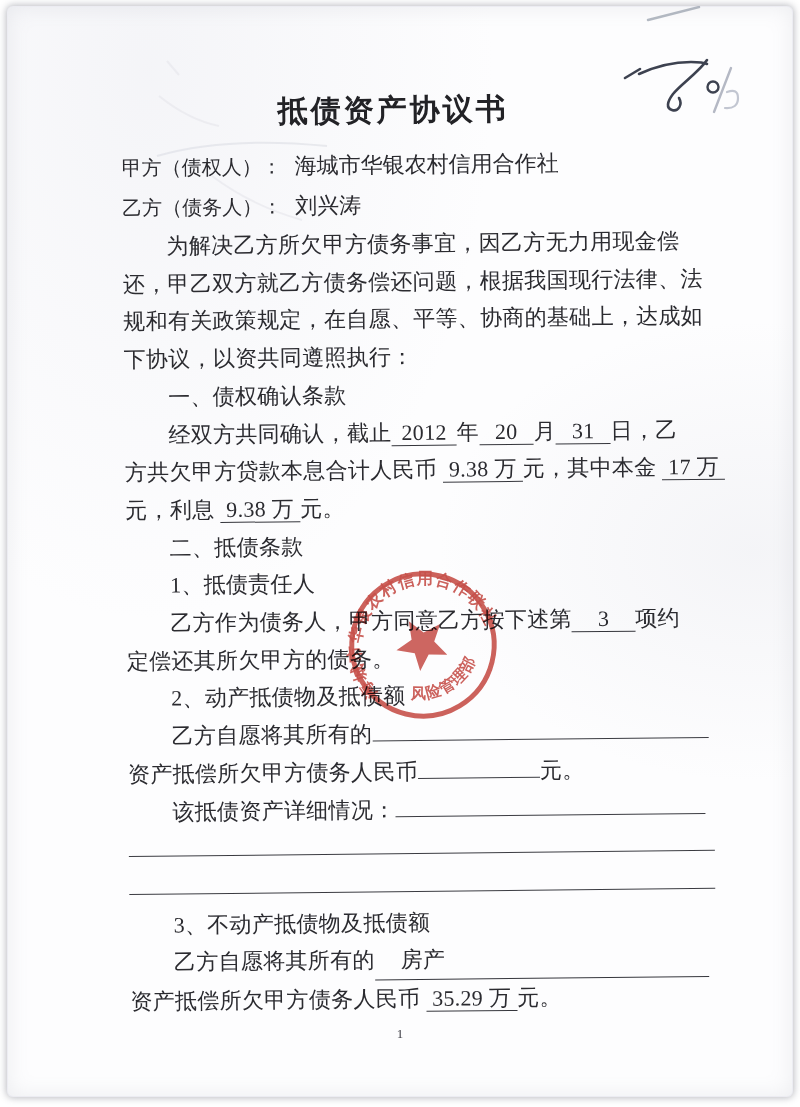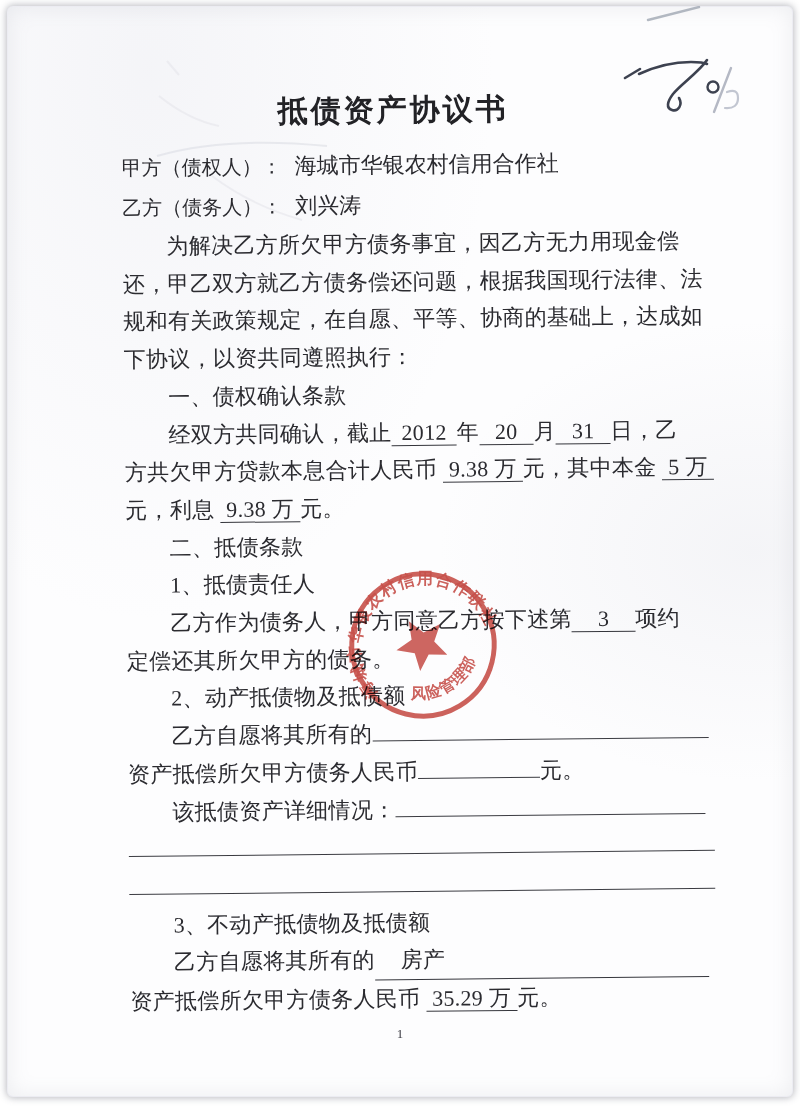--- a/index.html
+++ b/index.html
@@ -101,21 +101,21 @@
     <div class="line">规和有关政策规定，在自愿、平等、协商的基础上，达成如</div>
     <div class="line">下协议，以资共同遵照执行：</div>
 
     <div class="line ind">一、债权确认条款</div>
 
     <div class="line ind">
       <span>经双方共同确认，截止</span><span class="uv u-year">2012</span><span>年</span><span class="uv u-num">20</span><span>月</span><span class="uv u-num">31</span><span>日，乙</span>
     </div>
 
     <div class="line">
-      <span>方共欠甲方贷款本息合计人民币 </span><span class="uv u-amt">9.38 万</span><span>元，其中本金 </span><span class="uv u-amt">5 万</span>
+      <span>方共欠甲方贷款本息合计人民币 </span><span class="uv u-amt">9.38 万</span><span>元，其中本金 </span><span class="uv u-amt">17 万</span>
     </div>
 
     <div class="line">
       <span>元，利息 </span><span class="uv u-amt">9.38 万</span><span>元。</span>
     </div>
 
     <div class="line ind">二、抵债条款</div>
 
     <div class="line ind">1、抵债责任人</div>
     <div class="line ind">

